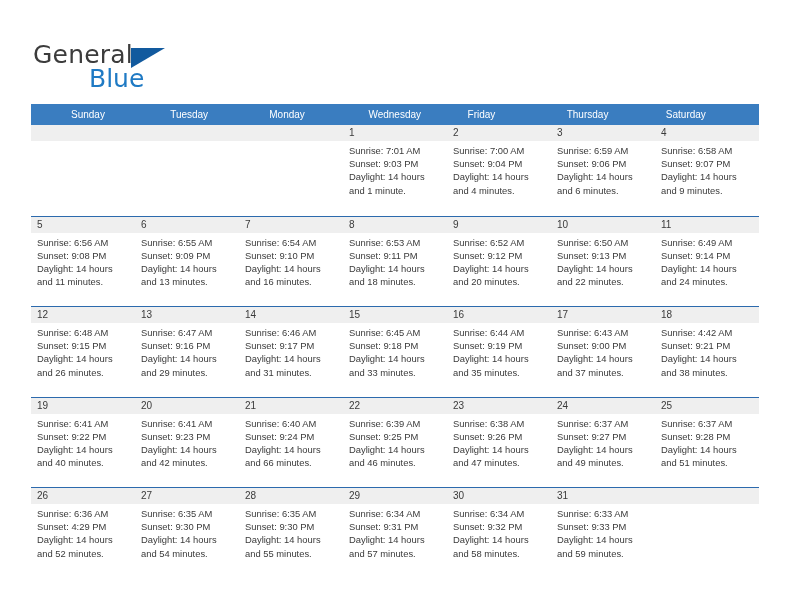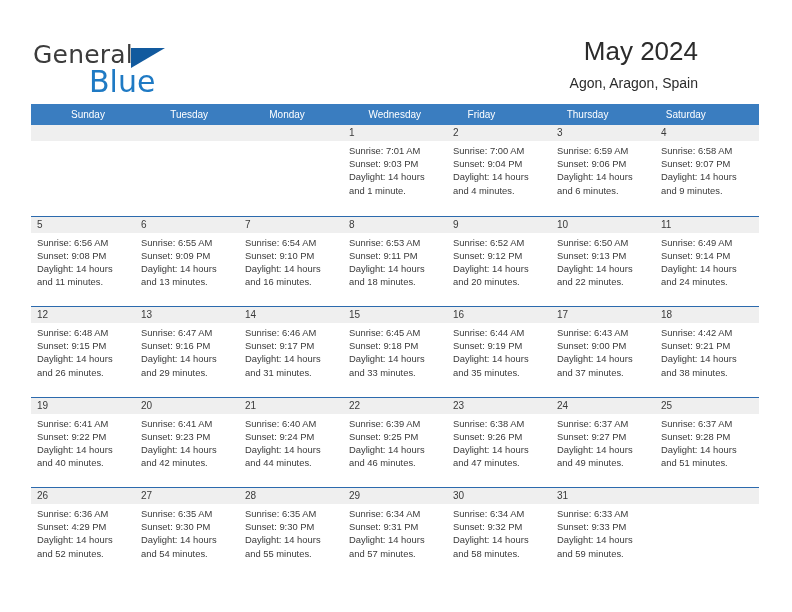--- a/index.html
+++ b/index.html
@@ -38,21 +38,21 @@
     font-size: 25px;
     letter-spacing: 0.2px;
     color: #3c3c3c;
     font-family: "DejaVu Sans", sans-serif;
     font-weight: 400;
   }
   .logo-blue {
     position: absolute;
     left: 56px;
     top: 24px;
-    font-size: 30px;
+    font-size: 25px;
     color: #1f7ac4;
     font-family: "DejaVu Sans", sans-serif;
     font-weight: 400;
   }
   .logo-triangle {
     position: absolute;
     left: 98px;
     top: 8px;
     width: 0;
     height: 0;
@@ -149,24 +149,20 @@
   }
 </style>
 </head>
 <body>
 
 <div class="page-header">
   <div class="logo">
     <span class="logo-general">General</span>
     <span class="logo-triangle"></span>
     <span class="logo-blue">Blue</span>
-  </div>
-  <div class="title-block">
-    <div class="cal-title">May 2024</div>
-    <div class="cal-subtitle">Agon, Aragon, Spain</div>
   </div>
 </div>
 
 <div class="calendar">
   <div class="dow-row">
       <div class="dow-cell">Sunday</div>
       <div class="dow-cell">Tuesday</div>
       <div class="dow-cell">Monday</div>
       <div class="dow-cell">Wednesday</div>
       <div class="dow-cell">Friday</div>
@@ -372,21 +368,21 @@
             <div class="day-line">Daylight: 14 hours</div>
             <div class="day-line">and 42 minutes.</div>
           </div>
         </div>
         <div class="day-cell">
           <div class="daynum-band">21</div>
           <div class="day-lines">
             <div class="day-line">Sunrise: 6:40 AM</div>
             <div class="day-line">Sunset: 9:24 PM</div>
             <div class="day-line">Daylight: 14 hours</div>
-            <div class="day-line">and 44 minutes.</div>
+            <div class="day-line">and 66 minutes.</div>
           </div>
         </div>
         <div class="day-cell">
           <div class="daynum-band">22</div>
           <div class="day-lines">
             <div class="day-line">Sunrise: 6:39 AM</div>
             <div class="day-line">Sunset: 9:25 PM</div>
             <div class="day-line">Daylight: 14 hours</div>
             <div class="day-line">and 46 minutes.</div>
           </div>

